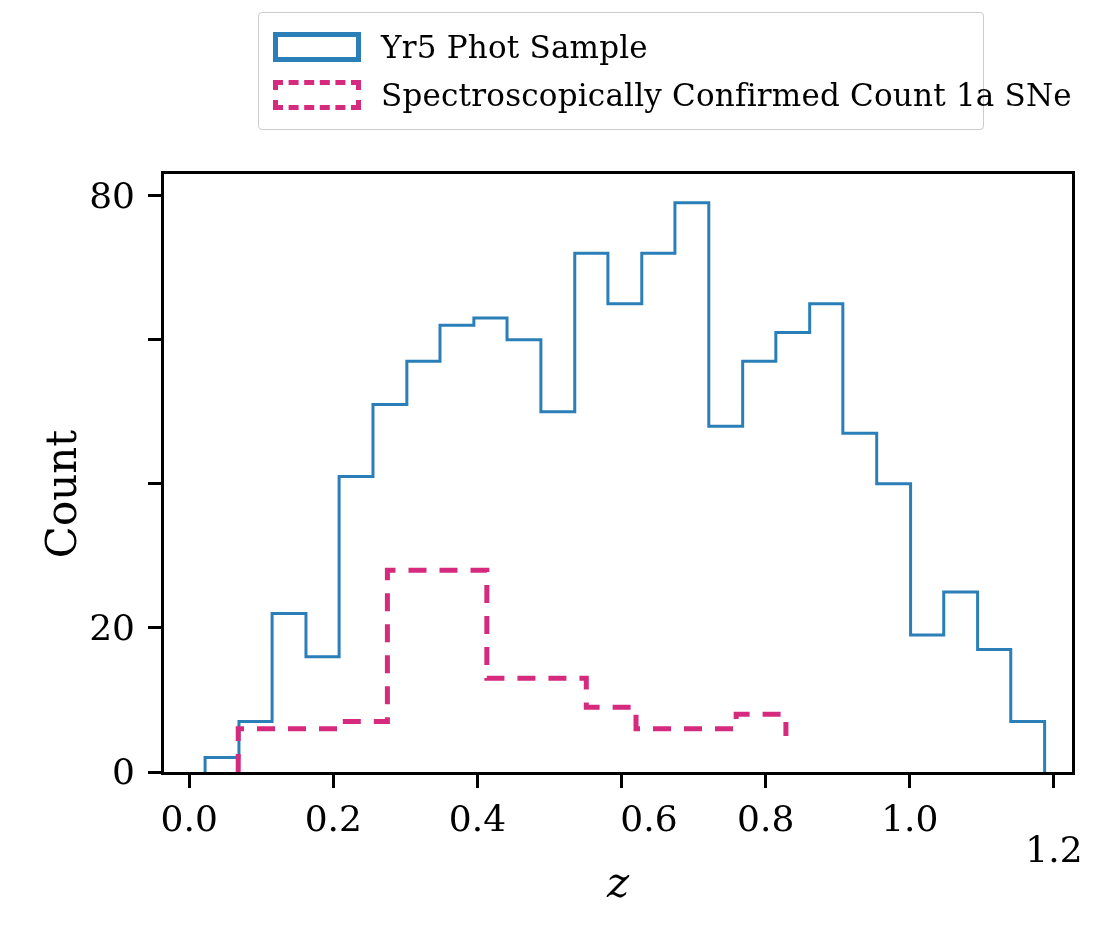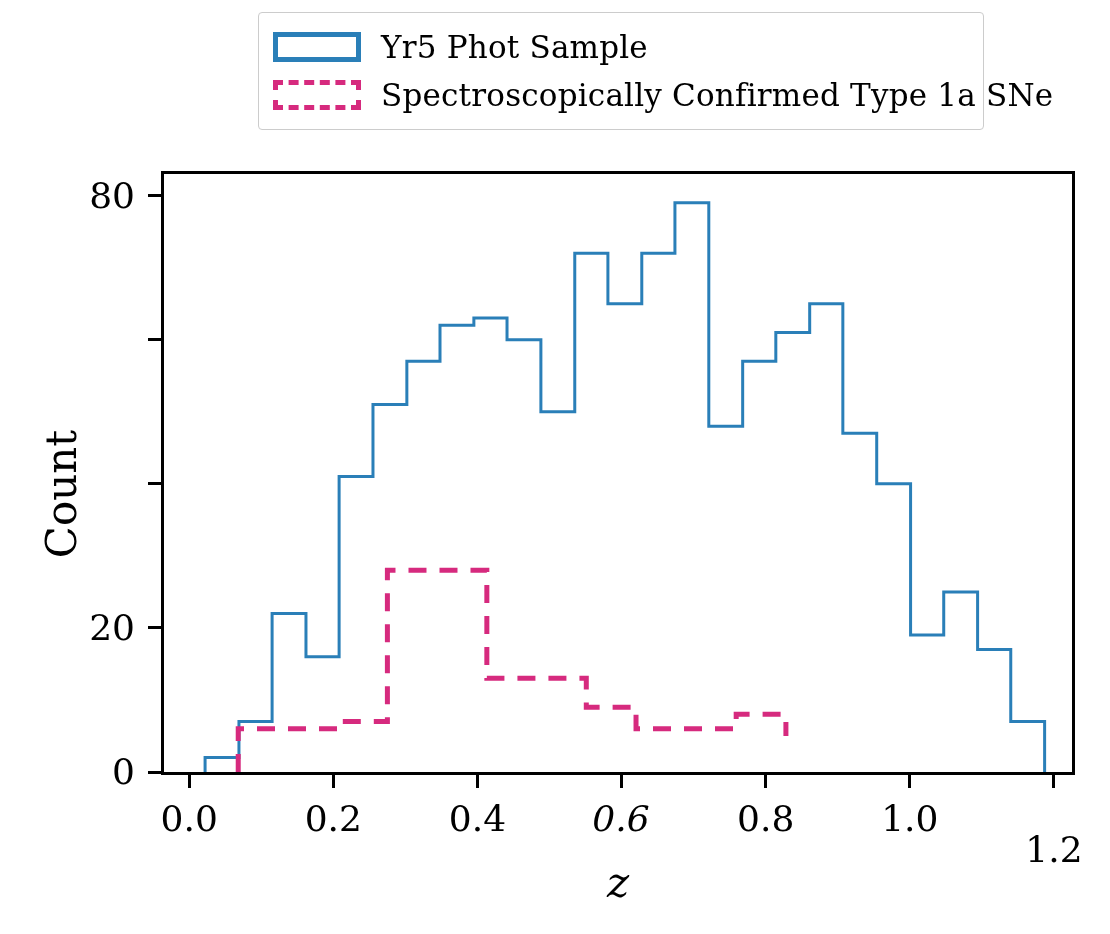--- a/index.html
+++ b/index.html
@@ -129,21 +129,21 @@
 
 <div id="figure">
 
   <div id="legend">
     <div class="legend-row">
       <span class="legend-key solid"></span>
       <span class="legend-label">Yr5 Phot Sample</span>
     </div>
     <div class="legend-row">
       <span class="legend-key dashed"></span>
-      <span class="legend-label">Spectroscopically Confirmed Type 1a SNe</span>
+      <span class="legend-label">Spectroscopically Confirmed Count 1a SNe</span>
     </div>
   </div>
 
   <div id="plot-frame">
     <div id="plot-clip">
       <svg id="plot-svg" width="908" height="598" viewBox="0 0 908 598">
         <path id="series-0-path" fill="none" stroke-linejoin="miter" stroke-linecap="butt" d="M 41.08 598.00 L 41.08 583.59 L 74.95 583.59 L 74.95 547.57 L 108.10 547.57 L 108.10 439.49 L 141.97 439.49 L 141.97 482.72 L 175.11 482.72 L 175.11 302.60 L 208.98 302.60 L 208.98 230.55 L 242.85 230.55 L 242.85 187.33 L 276.00 187.33 L 276.00 151.30 L 309.87 151.30 L 309.87 144.10 L 343.02 144.10 L 343.02 165.71 L 376.89 165.71 L 376.89 237.76 L 410.76 237.76 L 410.76 79.25 L 443.91 79.25 L 443.91 129.69 L 477.78 129.69 L 477.78 79.25 L 510.93 79.25 L 510.93 28.82 L 544.80 28.82 L 544.80 252.17 L 578.67 252.17 L 578.67 187.33 L 611.82 187.33 L 611.82 158.51 L 645.69 158.51 L 645.69 129.69 L 678.84 129.69 L 678.84 259.37 L 712.71 259.37 L 712.71 309.81 L 746.58 309.81 L 746.58 461.11 L 779.73 461.11 L 779.73 417.88 L 813.60 417.88 L 813.60 475.52 L 846.75 475.52 L 846.75 547.57 L 880.62 547.57 L 880.62 598.00" stroke="#2a7fb8" stroke-width="3"></path>
         <path id="series-1-path" fill="none" stroke-linejoin="miter" stroke-linecap="butt" d="M 74.23 598.00 L 74.23 554.77 L 123.95 554.77 L 123.95 554.77 L 173.67 554.77 L 173.67 547.57 L 223.40 547.57 L 223.40 396.27 L 273.12 396.27 L 273.12 396.27 L 322.84 396.27 L 322.84 504.34 L 372.57 504.34 L 372.57 504.34 L 422.29 504.34 L 422.29 533.16 L 472.02 533.16 L 472.02 554.77 L 522.46 554.77 L 522.46 554.77 L 572.18 554.77 L 572.18 540.36 L 621.91 540.36 L 621.91 561.98 L NaN 561.98 L 621.91 598.00" stroke="#d62a7e" stroke-width="5" stroke-dasharray="18,13"></path>
       </svg>
     </div>
@@ -160,21 +160,21 @@
       <div class="ytick-text" style="left: 0px; top: 195.614px; width: 135px;">80</div>
     </div>
   <div id="xtick-wrap">
       <div style="position: absolute; left: 187.722px; top: 774px; width: 3px; height: 14px; background: rgb(0, 0, 0);"></div>
       <div class="xtick-text" style="left: 189.222px; top: 801px;">0.0</div>
       <div style="position: absolute; left: 331.849px; top: 774px; width: 3px; height: 14px; background: rgb(0, 0, 0);"></div>
       <div class="xtick-text" style="left: 333.349px; top: 801px;">0.2</div>
       <div style="position: absolute; left: 475.976px; top: 774px; width: 3px; height: 14px; background: rgb(0, 0, 0);"></div>
       <div class="xtick-text" style="left: 477.476px; top: 801px;">0.4</div>
       <div style="position: absolute; left: 620.103px; top: 774px; width: 3px; height: 14px; background: rgb(0, 0, 0);"></div>
-      <div class="xtick-text" style="left: 621px; top: 801px; font-style: italic;">0.6</div>
+      <div class="xtick-text" style="left: 649px; top: 801px;">0.6</div>
       <div style="position: absolute; left: 764.23px; top: 774px; width: 3px; height: 14px; background: rgb(0, 0, 0);"></div>
       <div class="xtick-text" style="left: 765.73px; top: 801px;">0.8</div>
       <div style="position: absolute; left: 908.357px; top: 774px; width: 3px; height: 14px; background: rgb(0, 0, 0);"></div>
       <div class="xtick-text" style="left: 909.857px; top: 801px;">1.0</div>
       <div style="position: absolute; left: 1052.48px; top: 774px; width: 3px; height: 14px; background: rgb(0, 0, 0);"></div>
       <div class="xtick-text" style="left: 1053.98px; top: 801px; margin-top: 31px;">1.2</div>
     </div>
 
   <div id="ylabel">Count</div>
   <div id="xlabel">z</div>

